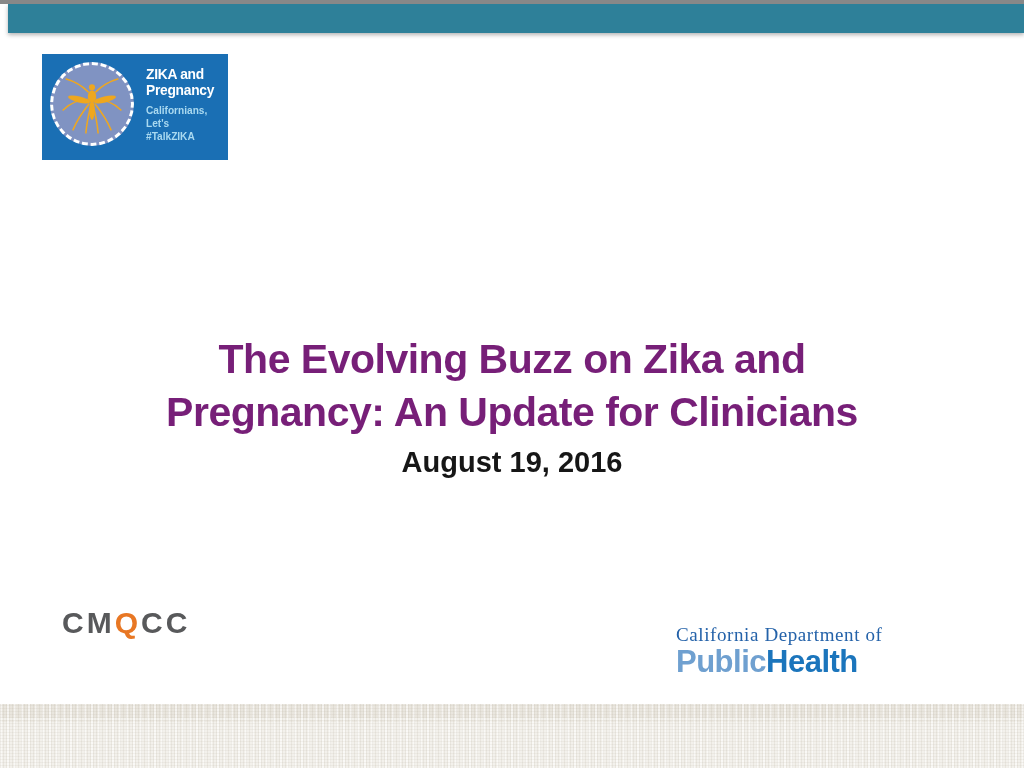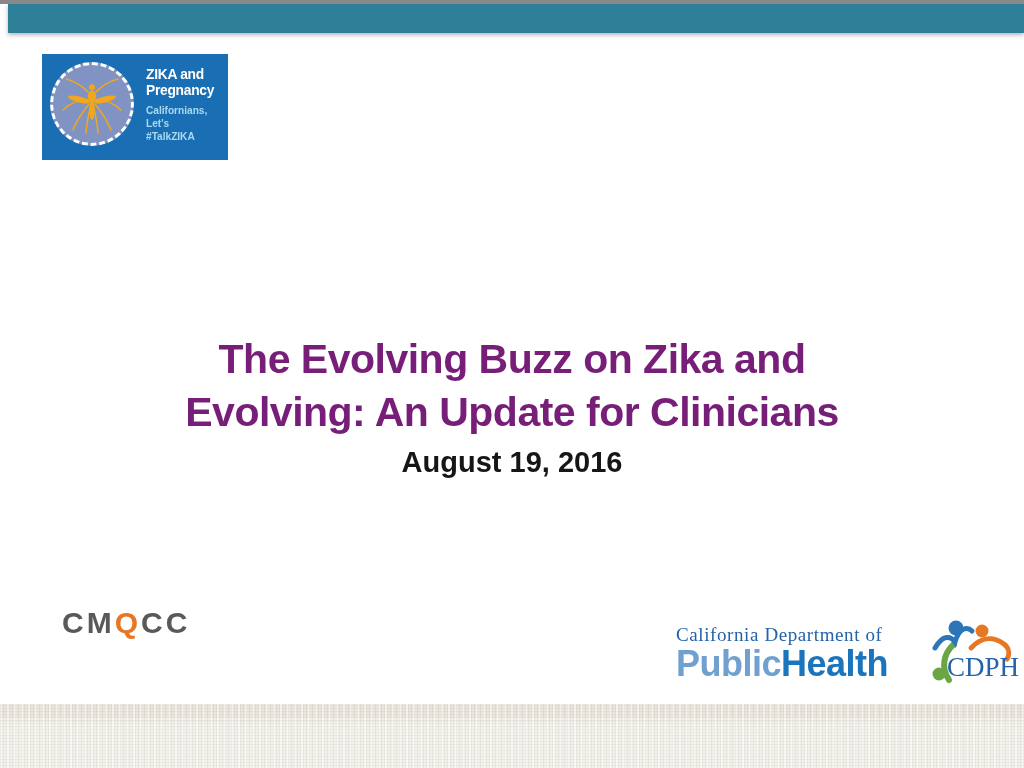--- a/index.html
+++ b/index.html
@@ -68,21 +68,21 @@
   }
   
   .cdph{
     position:absolute;left:676px;top:620px;display:flex;align-items:flex-start;gap:25px;
   }
   .cdph-textblock{white-space:nowrap;}
   .cdph-dept{
     font-family:"Liberation Serif", serif;
     font-size:19px;color:#2462A9;letter-spacing:0.6px;
   }
-  .cdph-name{font-size:36px;font-weight:bold;letter-spacing:-0.5px;line-height:1.0;}
+  .cdph-name{font-size:31px;font-weight:bold;letter-spacing:-0.5px;line-height:1.0;}
   .cdph-name .pub{color:#6FA0D0;}
   .cdph-name .hea{color:#1B75BC;}
   .cdph-icon{margin-left:6px;margin-top:-6px;}
   
   .bottom-band{
     position:absolute;left:0;right:0;bottom:0;height:68px;
     background-color:#F3F1EC;
     background-image:
       repeating-linear-gradient(90deg, rgba(160,150,130,0.12) 0 1px, rgba(0,0,0,0) 1px 3px),
       repeating-linear-gradient(0deg, rgba(160,150,130,0.09) 0 1px, rgba(0,0,0,0) 1px 3px),
@@ -126,48 +126,35 @@
       </div>
       <div class="zika-tagline">
         <span>Californians,</span><br>
         <span>Let's #TalkZIKA</span>
       </div>
     </div>
   </div>
 
   <h1 class="title-block">
     <span>The Evolving Buzz on Zika and</span>
-    <span>Evolving: An Update for Clinicians</span>
+    <span>Pregnancy: An Update for Clinicians</span>
   </h1>
 
   <div class="date-line">August 19, 2016</div>
 
   <div class="cmqcc">
     <div class="cmqcc-acronym">
       <span>CM</span><span class="q">Q</span><span>CC</span>
     </div>
   </div>
 
   <div class="cdph">
     <div class="cdph-textblock">
       <div class="cdph-dept">California Department of</div>
       <div class="cdph-name">
         <span class="pub">Public</span><span class="hea">Health</span>
       </div>
     </div>
-    <div class="cdph-icon">
-      <svg width="100" height="74" viewBox="0 0 100 74" aria-hidden="true">
-        <g fill="none" stroke-linecap="round">
-          <path d="M30 62 C22 50 24 36 35 26" stroke="#6CA644" stroke-width="6"></path>
-          <circle cx="20" cy="56" r="6.5" fill="#6CA644" stroke="none"></circle>
-          <path d="M16 30 C24 16 32 18 36 24 C40 10 48 8 53 13" stroke="#2D74B9" stroke-width="5"></path>
-          <circle cx="37" cy="10" r="7.5" fill="#2D74B9" stroke="none"></circle>
-          <path d="M52 30 C62 19 74 18 85 26 C90 30 91 36 88 41" stroke="#E87722" stroke-width="5"></path>
-          <circle cx="63" cy="13" r="6.5" fill="#E87722" stroke="none"></circle>
-        </g>
-        <text x="28" y="58" font-family="Liberation Serif, serif" font-size="27" fill="#2462A9">CDPH</text>
-      </svg>
-    </div>
   </div>
 
   <div class="bottom-band"></div>
 
 </div>
 
 </body></html>

